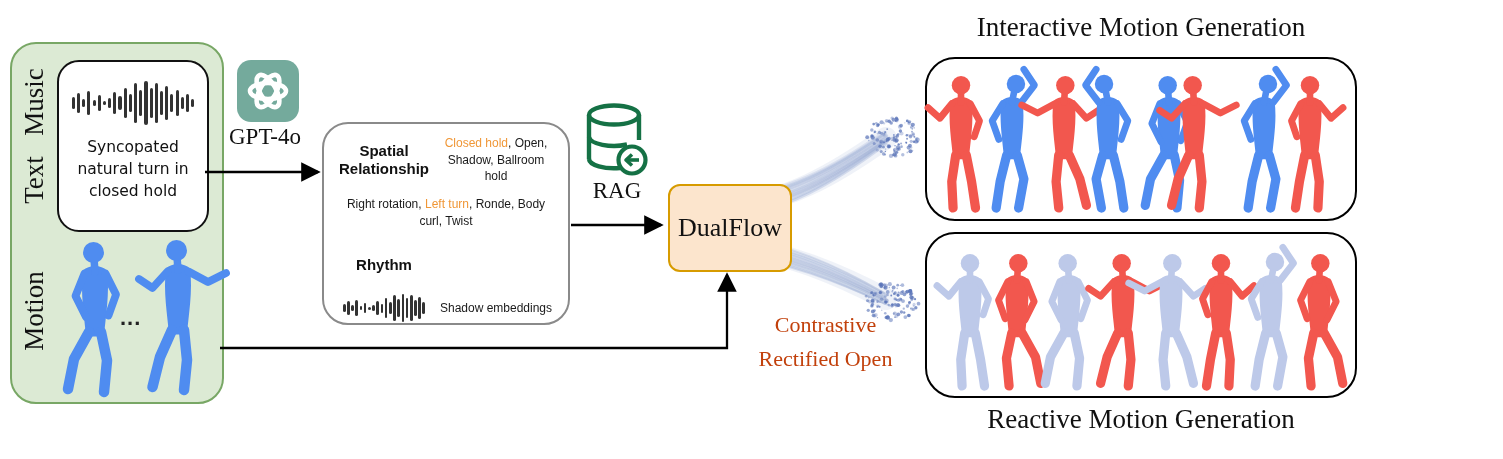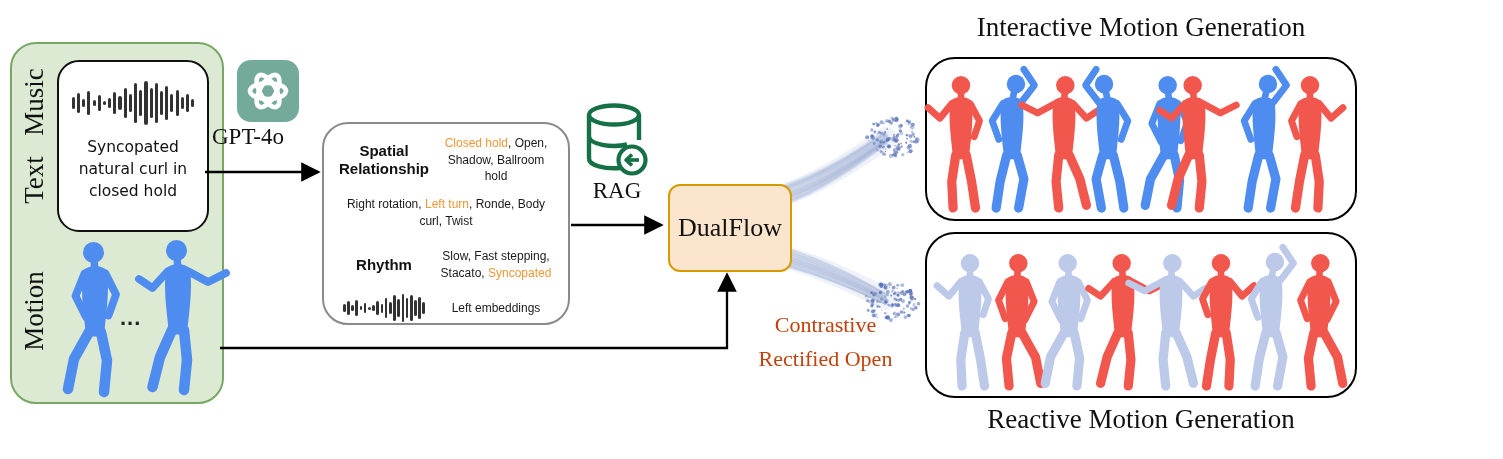--- a/index.html
+++ b/index.html
@@ -28,21 +28,21 @@
     margin-top:10px; text-align:center; font-size:15.5px; line-height:1.42;
     color:#111; font-family:"DejaVu Sans", sans-serif;
   }
   .ellipsis {
     position:absolute; left:120px; top:305px; z-index:4; font-size:22px;
     font-weight:bold; color:#222; letter-spacing:1px;
   }
   
   .gpt-icon { position:absolute; left:237px; top:60px; width:62px; height:62px; z-index:1; }
   .gpt-label {
-    position:absolute; left:212px; top:124px; width:90px; z-index:4;
+    position:absolute; left:220px; top:124px; width:90px; text-align:center; z-index:4;
     font-family:"Liberation Serif", serif; font-size:23px; color:#111;
   }
   
   .category-box {
     position:absolute; left:322px; top:122px; width:248px; height:203px;
     background:#fff; border:2px solid #8a8a8a; border-radius:26px; z-index:1;
     box-sizing:border-box; padding:10px 10px 6px 10px;
     display:flex; flex-direction:column;
   }
   .cat-row { display:flex; align-items:center; }
@@ -120,21 +120,21 @@
         <div class="bar" style="width: 3.1px; margin-right: 2.1px; height: 52%;"></div>
         <div class="bar" style="width: 3.1px; margin-right: 2.1px; height: 72%;"></div>
         <div class="bar" style="width: 3.1px; margin-right: 2.1px; height: 38%;"></div>
         <div class="bar" style="width: 3.1px; margin-right: 2.1px; height: 56%;"></div>
         <div class="bar" style="width: 3.1px; margin-right: 2.1px; height: 26%;"></div>
         <div class="bar" style="width: 3.1px; margin-right: 2.1px; height: 40%;"></div>
         <div class="bar" style="width: 3.1px; margin-right: 0px; height: 16%;"></div>
       </div>
     <div class="prompt-text">
       <div>Syncopated</div>
-      <div>natural curl in</div>
+      <div>natural turn in</div>
       <div>closed hold</div>
     </div>
   </div>
   <div class="ellipsis">...</div>
 
   <div class="gpt-icon">
     <svg width="62" height="62" viewBox="0 0 62 62">
       <rect x="0" y="0" width="62" height="62" rx="14" id="gpt-bg" fill="#74aa9c"></rect>
       <g stroke="#ffffff" stroke-width="4.6" fill="none">
         <ellipse cx="31" cy="31" rx="18" ry="8" transform="rotate(0 31 31)"></ellipse>
@@ -149,21 +149,20 @@
     <div id="category-rows">
         <div class="cat-row" style="height: 52px;">
           <div class="hdr">Spatial Relationship</div>
           <div class="vals"><span class="val-seg hl">Closed hold</span><span class="val-seg">, Open, Shadow, Ballroom hold</span></div>
         </div>
         <div class="cat-row" style="height: 54px;">
           <div class="vals"><span class="val-seg">Right rotation, </span><span class="val-seg hl">Left turn</span><span class="val-seg">, Ronde, Body curl, Twist</span></div>
         </div>
         <div class="cat-row" style="height: 50px;">
           <div class="hdr">Rhythm</div>
-          <div class="vals"><span class="val-seg">Slow, Fast stepping, Stacato, </span><span class="val-seg hl">Syncopated</span></div>
         </div>
         <div class="cat-row" style="height: 36px;">
           <div class="hdr">
             <div class="waveform" style="height: 30px; justify-content: center;">
               <div class="bar" style="width: 2.6px; margin-right: 1.6px; height: 26%;"></div>
               <div class="bar" style="width: 2.6px; margin-right: 1.6px; height: 44%;"></div>
               <div class="bar" style="width: 2.6px; margin-right: 1.6px; height: 18%;"></div>
               <div class="bar" style="width: 2.6px; margin-right: 1.6px; height: 54%;"></div>
               <div class="bar" style="width: 2.6px; margin-right: 1.6px; height: 12%;"></div>
               <div class="bar" style="width: 2.6px; margin-right: 1.6px; height: 36%;"></div>
@@ -176,21 +175,21 @@
               <div class="bar" style="width: 2.6px; margin-right: 1.6px; height: 86%;"></div>
               <div class="bar" style="width: 2.6px; margin-right: 1.6px; height: 58%;"></div>
               <div class="bar" style="width: 2.6px; margin-right: 1.6px; height: 96%;"></div>
               <div class="bar" style="width: 2.6px; margin-right: 1.6px; height: 66%;"></div>
               <div class="bar" style="width: 2.6px; margin-right: 1.6px; height: 88%;"></div>
               <div class="bar" style="width: 2.6px; margin-right: 1.6px; height: 52%;"></div>
               <div class="bar" style="width: 2.6px; margin-right: 1.6px; height: 72%;"></div>
               <div class="bar" style="width: 2.6px; margin-right: 0px; height: 38%;"></div>
             </div>
           </div>
-          <div class="vals"><span class="val-seg">Left embeddings</span></div>
+          <div class="vals"><span class="val-seg">Shadow embeddings</span></div>
         </div>
       </div>
   </div>
 
   <div class="rag-icon">
     <svg width="66" height="80" viewBox="0 0 66 80">
       <g fill="none" stroke-width="4.4" id="rag-db" stroke="#157145">
         <ellipse cx="30" cy="13" rx="25" ry="9.5"></ellipse>
         <path d="M5,13 L5,57"></path>
         <path d="M55,13 L55,38"></path>

